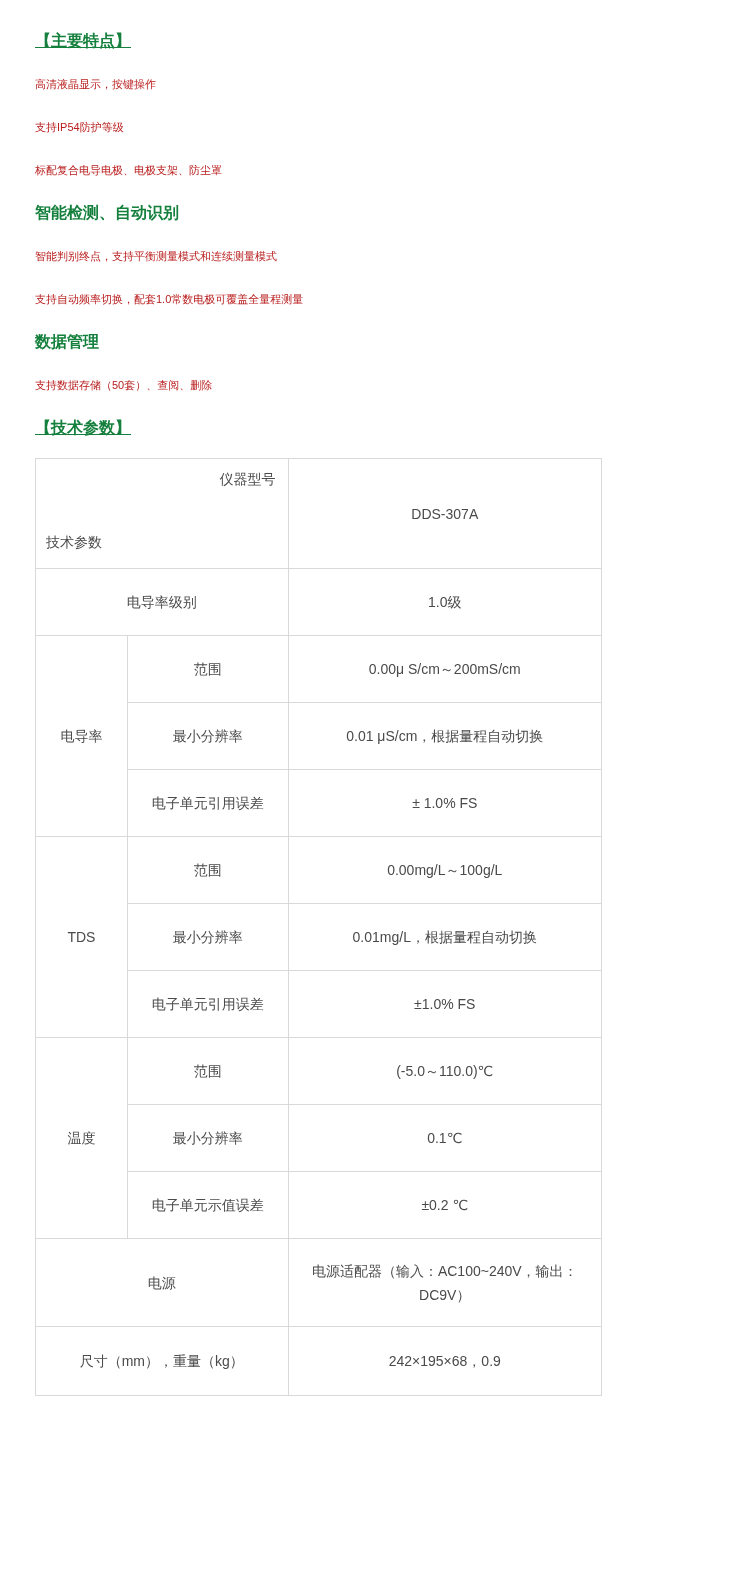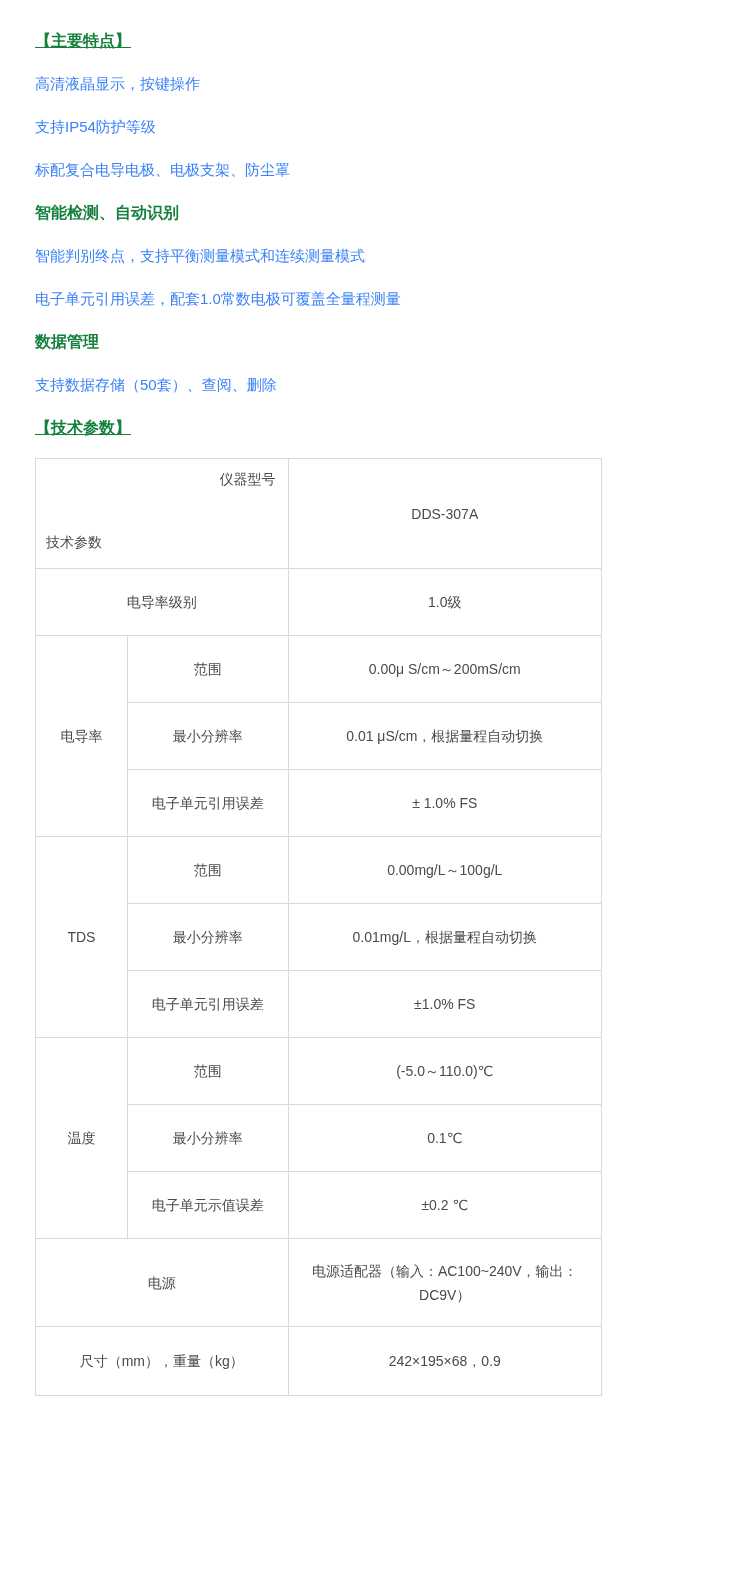--- a/index.html
+++ b/index.html
@@ -16,22 +16,22 @@
   }
   .heading {
     font-size: 16px;
     font-weight: bold;
     color: #15803d;
     line-height: 26px;
     margin: 0 0 17px 0;
   }
   .heading.underlined { text-decoration: underline; }
   .para {
-    font-size: 15px;
-    color: #3b82f6;
+    font-size: 11px;
+    color: #b91c1c;
     line-height: 26px;
     margin: 0 0 17px 0;
   }
   .spec-table {
     width: 567px;
     border-collapse: collapse;
     margin-top: 14px;
     border: 1px solid #000000;
     font-size: 14px;
     color: #4a4a4a;
@@ -63,21 +63,21 @@
 
 <div class="page">
 
   <h3 class="heading underlined">【主要特点】</h3>
   <p class="para">高清液晶显示，按键操作</p>
   <p class="para">支持IP54防护等级</p>
   <p class="para">标配复合电导电极、电极支架、防尘罩</p>
 
   <h3 class="heading">智能检测、自动识别</h3>
   <p class="para">智能判别终点，支持平衡测量模式和连续测量模式</p>
-  <p class="para">电子单元引用误差，配套1.0常数电极可覆盖全量程测量</p>
+  <p class="para">支持自动频率切换，配套1.0常数电极可覆盖全量程测量</p>
 
   <h3 class="heading">数据管理</h3>
   <p class="para">支持数据存储（50套）、查阅、删除</p>
 
   <h3 class="heading underlined">【技术参数】</h3>
 
   <table class="spec-table">
     <colgroup>
       <col style="width:92px">
       <col style="width:161px">

